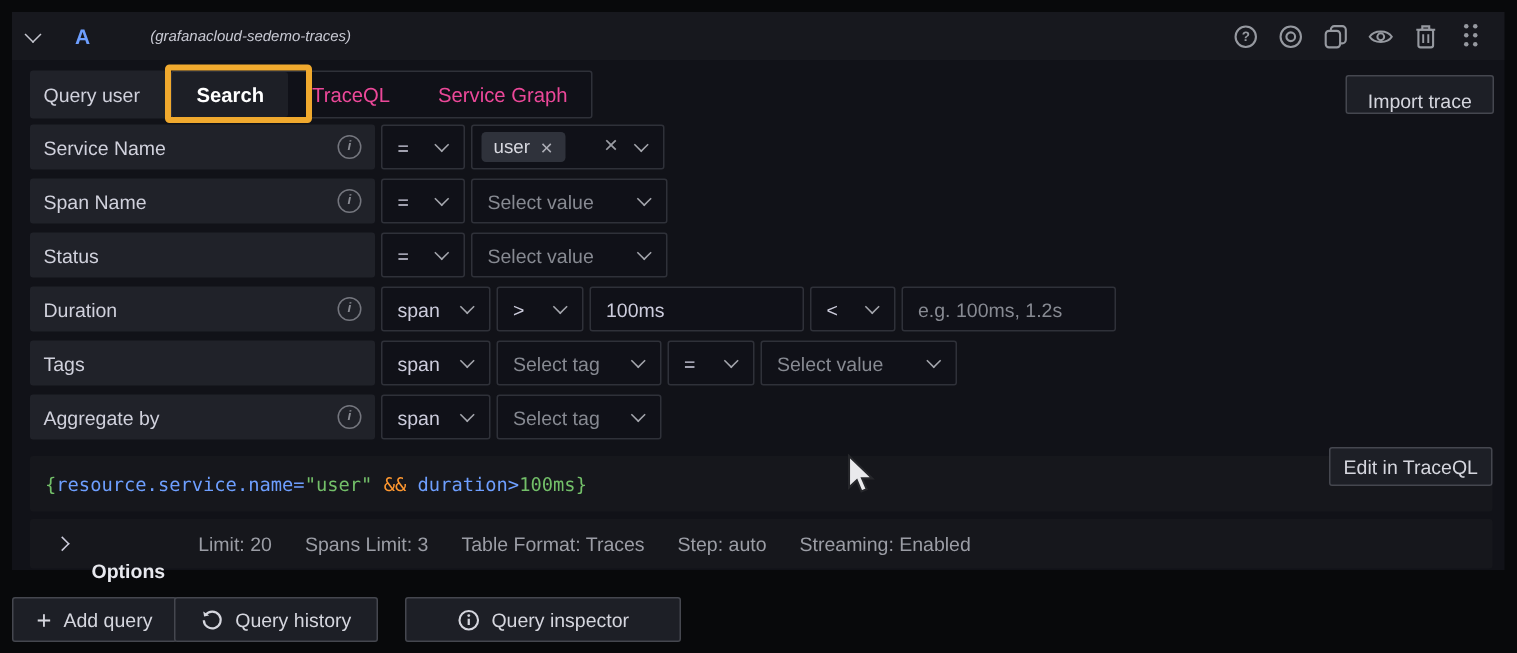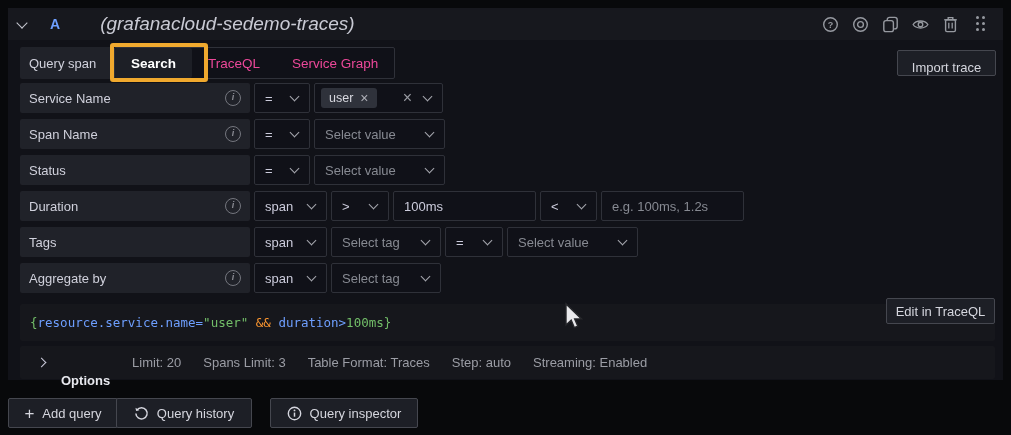--- a/index.html
+++ b/index.html
@@ -6,21 +6,21 @@
   .screen{position:relative;width:1011px;height:435px;background:#08090b;
     font-family:"Liberation Sans",sans-serif;overflow:hidden;color:#ccccdc;}
 
   
   .qheader{position:absolute;left:8px;top:8px;width:995px;height:32px;background:#17181e;
     display:flex;align-items:center;}
   .chev-down{width:7px;height:7px;border-right:1.8px solid #c5c6cf;border-bottom:1.8px solid #c5c6cf;
     transform:rotate(45deg);margin:-3px 0 0 0;}
   .collapse-btn{width:28px;display:flex;justify-content:center;cursor:pointer;}
   .refid{color:#6e9fff;font-weight:bold;font-size:14px;margin-left:14px;}
-  .dsname{font-style:italic;font-size:19px;color:#c9cad4;margin-left:40px;}
+  .dsname{font-style:italic;font-size:10px;color:#c9cad4;margin-left:40px;}
   .hicons{margin-left:auto;display:flex;align-items:center;gap:13px;padding-right:14px;}
   .hicon{width:17px;height:17px;display:flex;align-items:center;justify-content:center;}
   .hicon svg{display:block;}
   .grip{display:grid;grid-template-columns:4px 4px;grid-template-rows:4px 4px 4px;gap:2px;}
   .grip i{width:3px;height:3px;border-radius:50%;background:#9699a0;}
 
   
   .ebody{position:absolute;left:8px;top:40px;width:995px;height:340px;background:#111218;}
 
   .label-box{position:absolute;height:30px;background:#202229;border-radius:2px;
@@ -126,21 +126,21 @@
             <i></i>
             <i></i>
           </span>
       </span>
     </div>
   </div>
 
   <div class="ebody">
 
     <div class="label-box" style="left:12px;top:7px;width:92px;height:32px;">
-      <span>Query span</span>
+      <span>Query user</span>
     </div>
     <div class="radio-group" style="left:106px;top:7px;">
       <div class="radio-opt active">Search</div>
       <div class="radio-opt">TraceQL</div>
       <div class="radio-opt">Service Graph</div>
     </div>
     <div class="annotation" style="left:102px;top:3px;width:90px;height:31px;"></div>
     <div class="btn" style="left:889px;top:10px;width:99px;height:26px;align-items:flex-end;">
       <span>Import trace</span>
     </div>
@@ -282,21 +282,21 @@
   </div>
   <div class="btn" style="left:116px;top:398px;width:136px;height:30px;">
     <span style="display:flex;">
       <svg width="15" height="15" viewBox="0 0 16 16">
           <path d="M3.2 4.2 A6 6 0 1 1 2 8" fill="none" stroke="#d5d6de" stroke-width="1.6"></path>
           <path d="M1.6 1.8 L2.2 5.4 L5.8 4.6 Z" fill="#d5d6de"></path>
         </svg>
     </span>
     <span>Query history</span>
   </div>
-  <div class="btn" style="left:270px;top:398px;width:148px;height:30px;">
+  <div class="btn" style="left:270px;top:398px;width:184px;height:30px;">
     <span style="display:flex;">
       <svg width="15" height="15" viewBox="0 0 16 16">
           <circle cx="8" cy="8" r="6.6" fill="none" stroke="#d5d6de" stroke-width="1.5"></circle>
           <path d="M8 7 V11.4" stroke="#d5d6de" stroke-width="1.6"></path>
           <circle cx="8" cy="4.7" r="1" fill="#d5d6de"></circle>
         </svg>
     </span>
     <span>Query inspector</span>
   </div>
 

